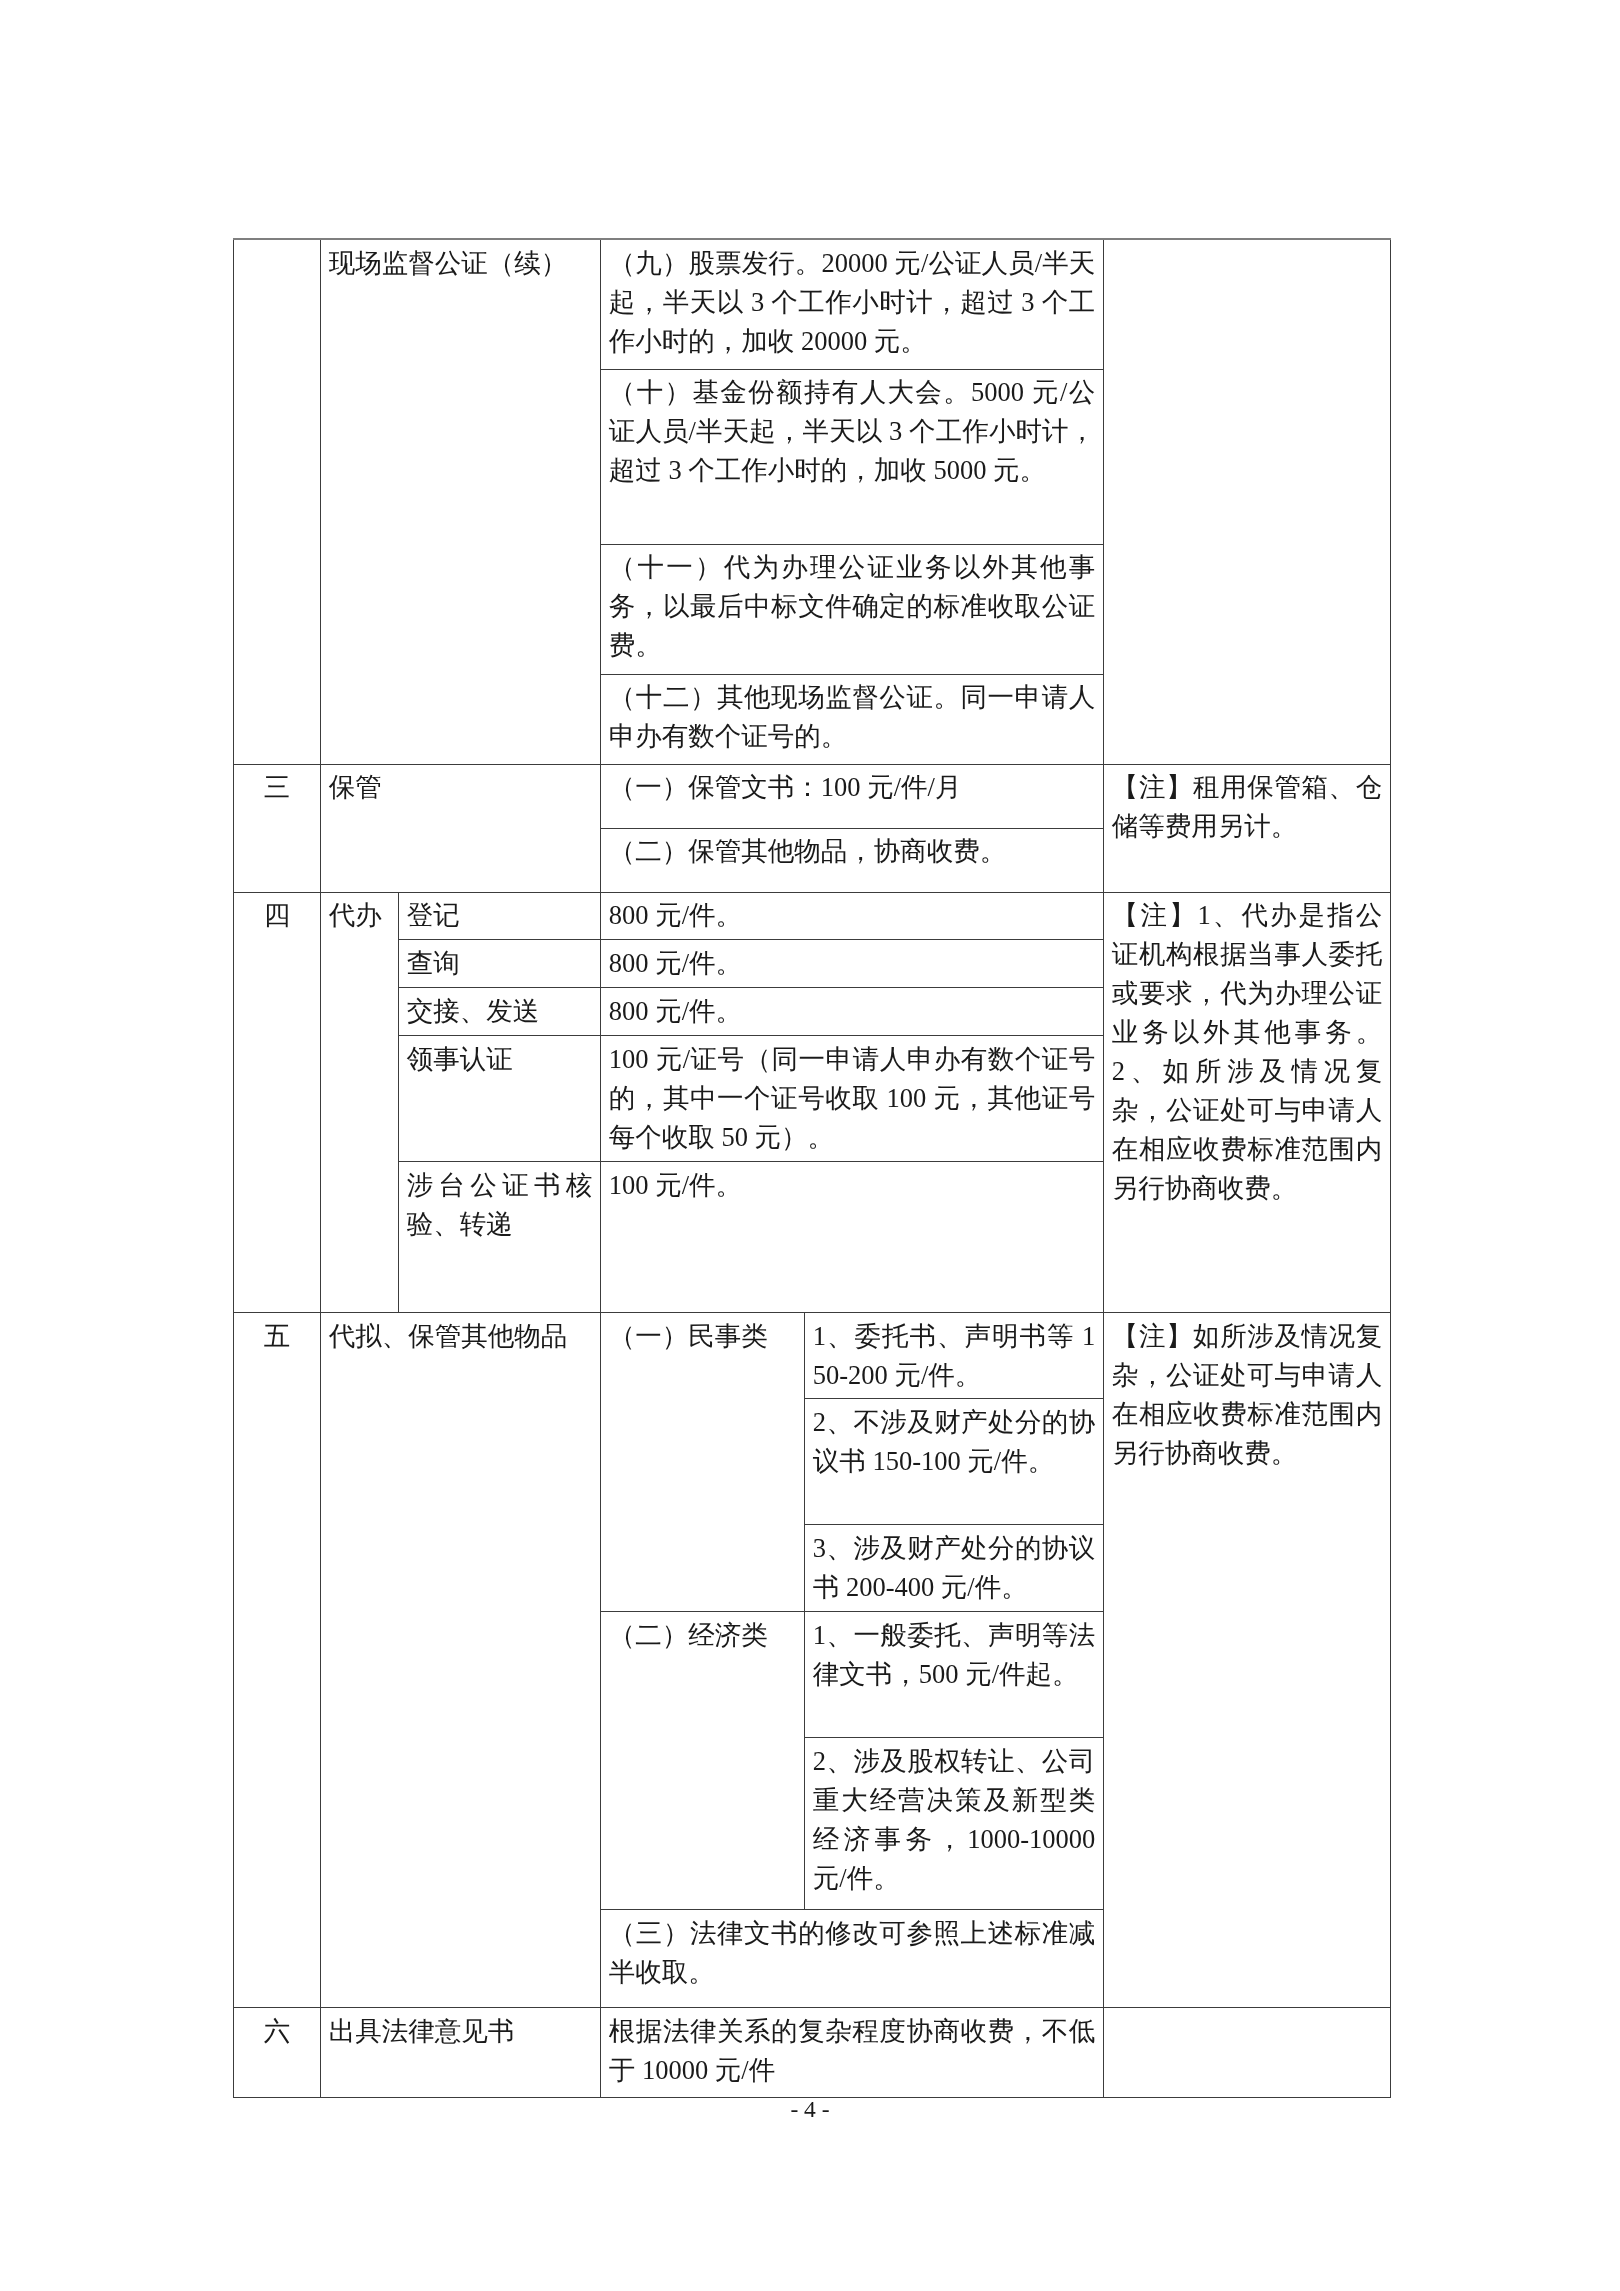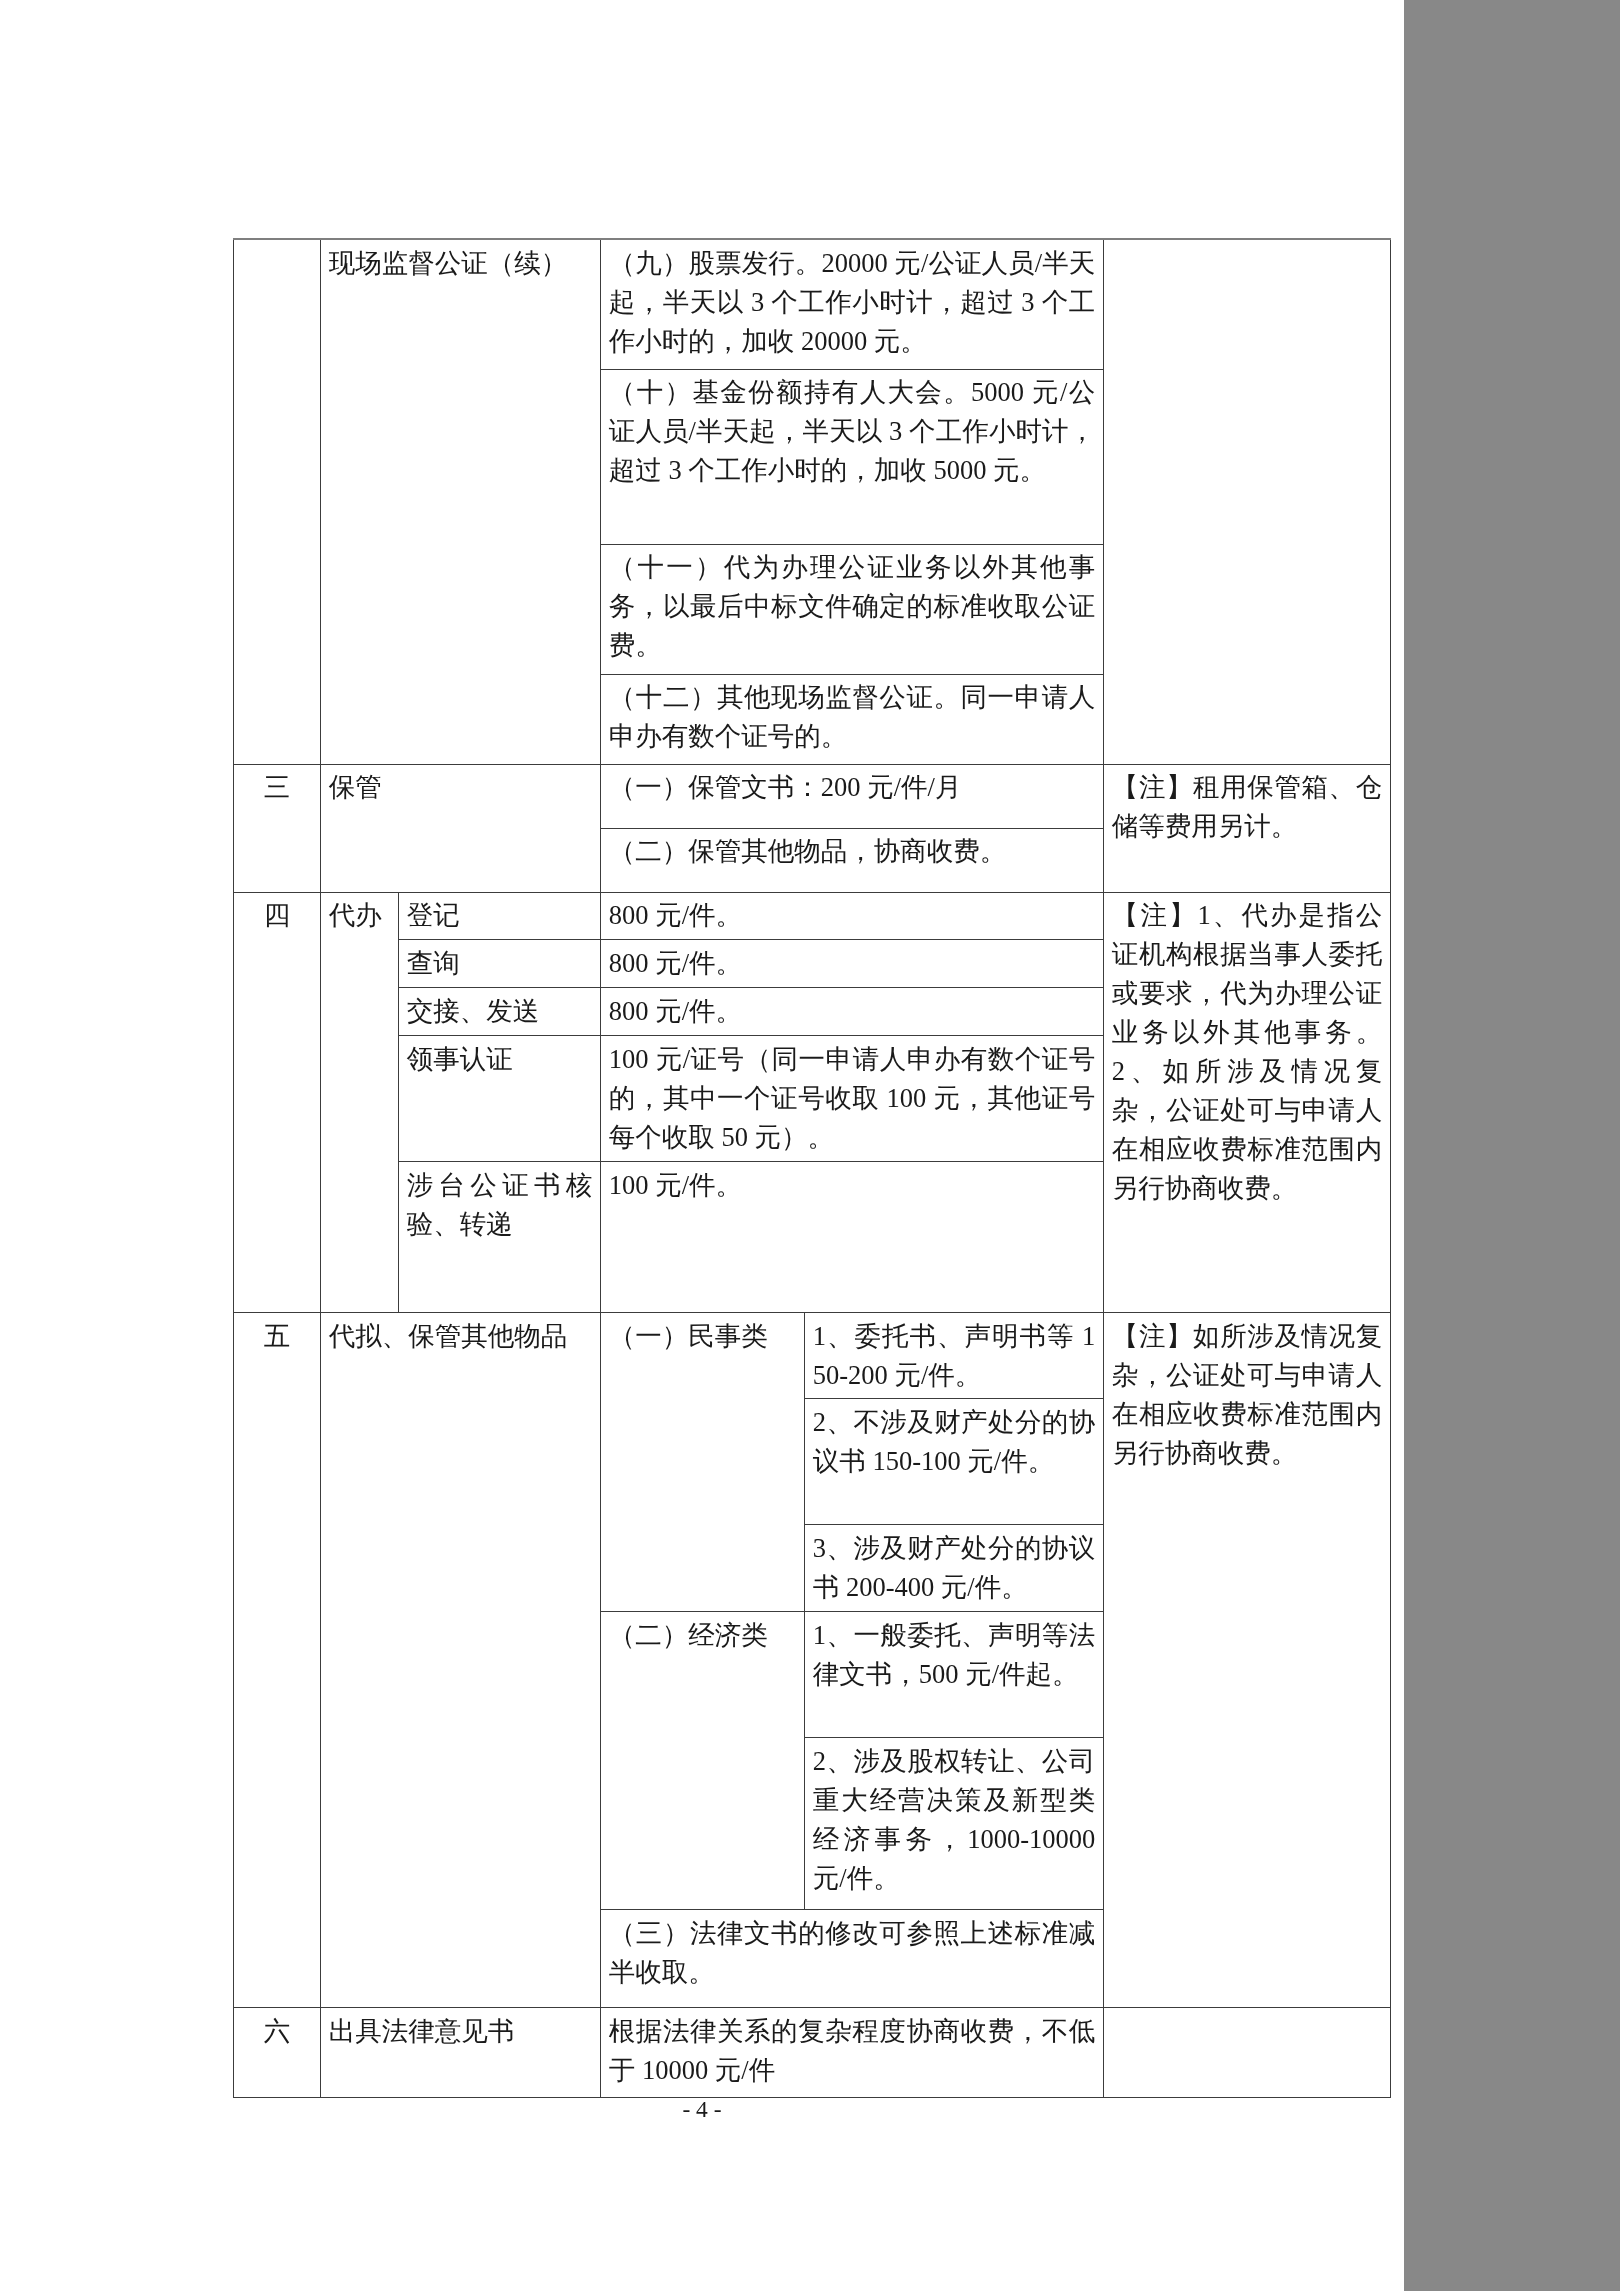--- a/index.html
+++ b/index.html
@@ -1,18 +1,18 @@
 <!DOCTYPE html>
 <html><head>
 <meta charset="utf-8">
 <style>
   html,body{margin:0;padding:0;background:#888;}
   .page{
     position:relative;
-    width:1404px;height:2292px;
+    width:1620px;height:2292px;
     background:#ffffff;
     font-family:"Liberation Serif","DejaVu Serif",serif;
     color:#1a1a1a;
     overflow:hidden;
   }
   table.tbl{
     position:absolute;left:233px;top:238px;
     width:1158px;
     border-collapse:collapse;
     table-layout:fixed;
@@ -67,21 +67,21 @@
     <tr style="height:130px">
       <td colspan="2" class="jus">（十一）代为办理公证业务以外其他事务，以最后中标文件确定的标准收取公证费。</td>
     </tr>
     <tr style="height:90px">
       <td colspan="2" class="jus">（十二）其他现场监督公证。同一申请人申办有数个证号的。</td>
     </tr>
 
     <tr style="height:64px">
       <td rowspan="2" class="num-cell">三</td>
       <td rowspan="2" colspan="2" class="va-m">保管</td>
-      <td colspan="2">（一）保管文书：200 元/件/月</td>
+      <td colspan="2">（一）保管文书：100 元/件/月</td>
       <td rowspan="2" class="jus">【注】租用保管箱、仓储等费用另计。</td>
     </tr>
     <tr style="height:64px">
       <td colspan="2">（二）保管其他物品，协商收费。</td>
     </tr>
 
     <tr style="height:43px">
       <td rowspan="5" class="num-cell">四</td>
       <td rowspan="5" class="va-m">代办</td>
       <td>登记</td>

